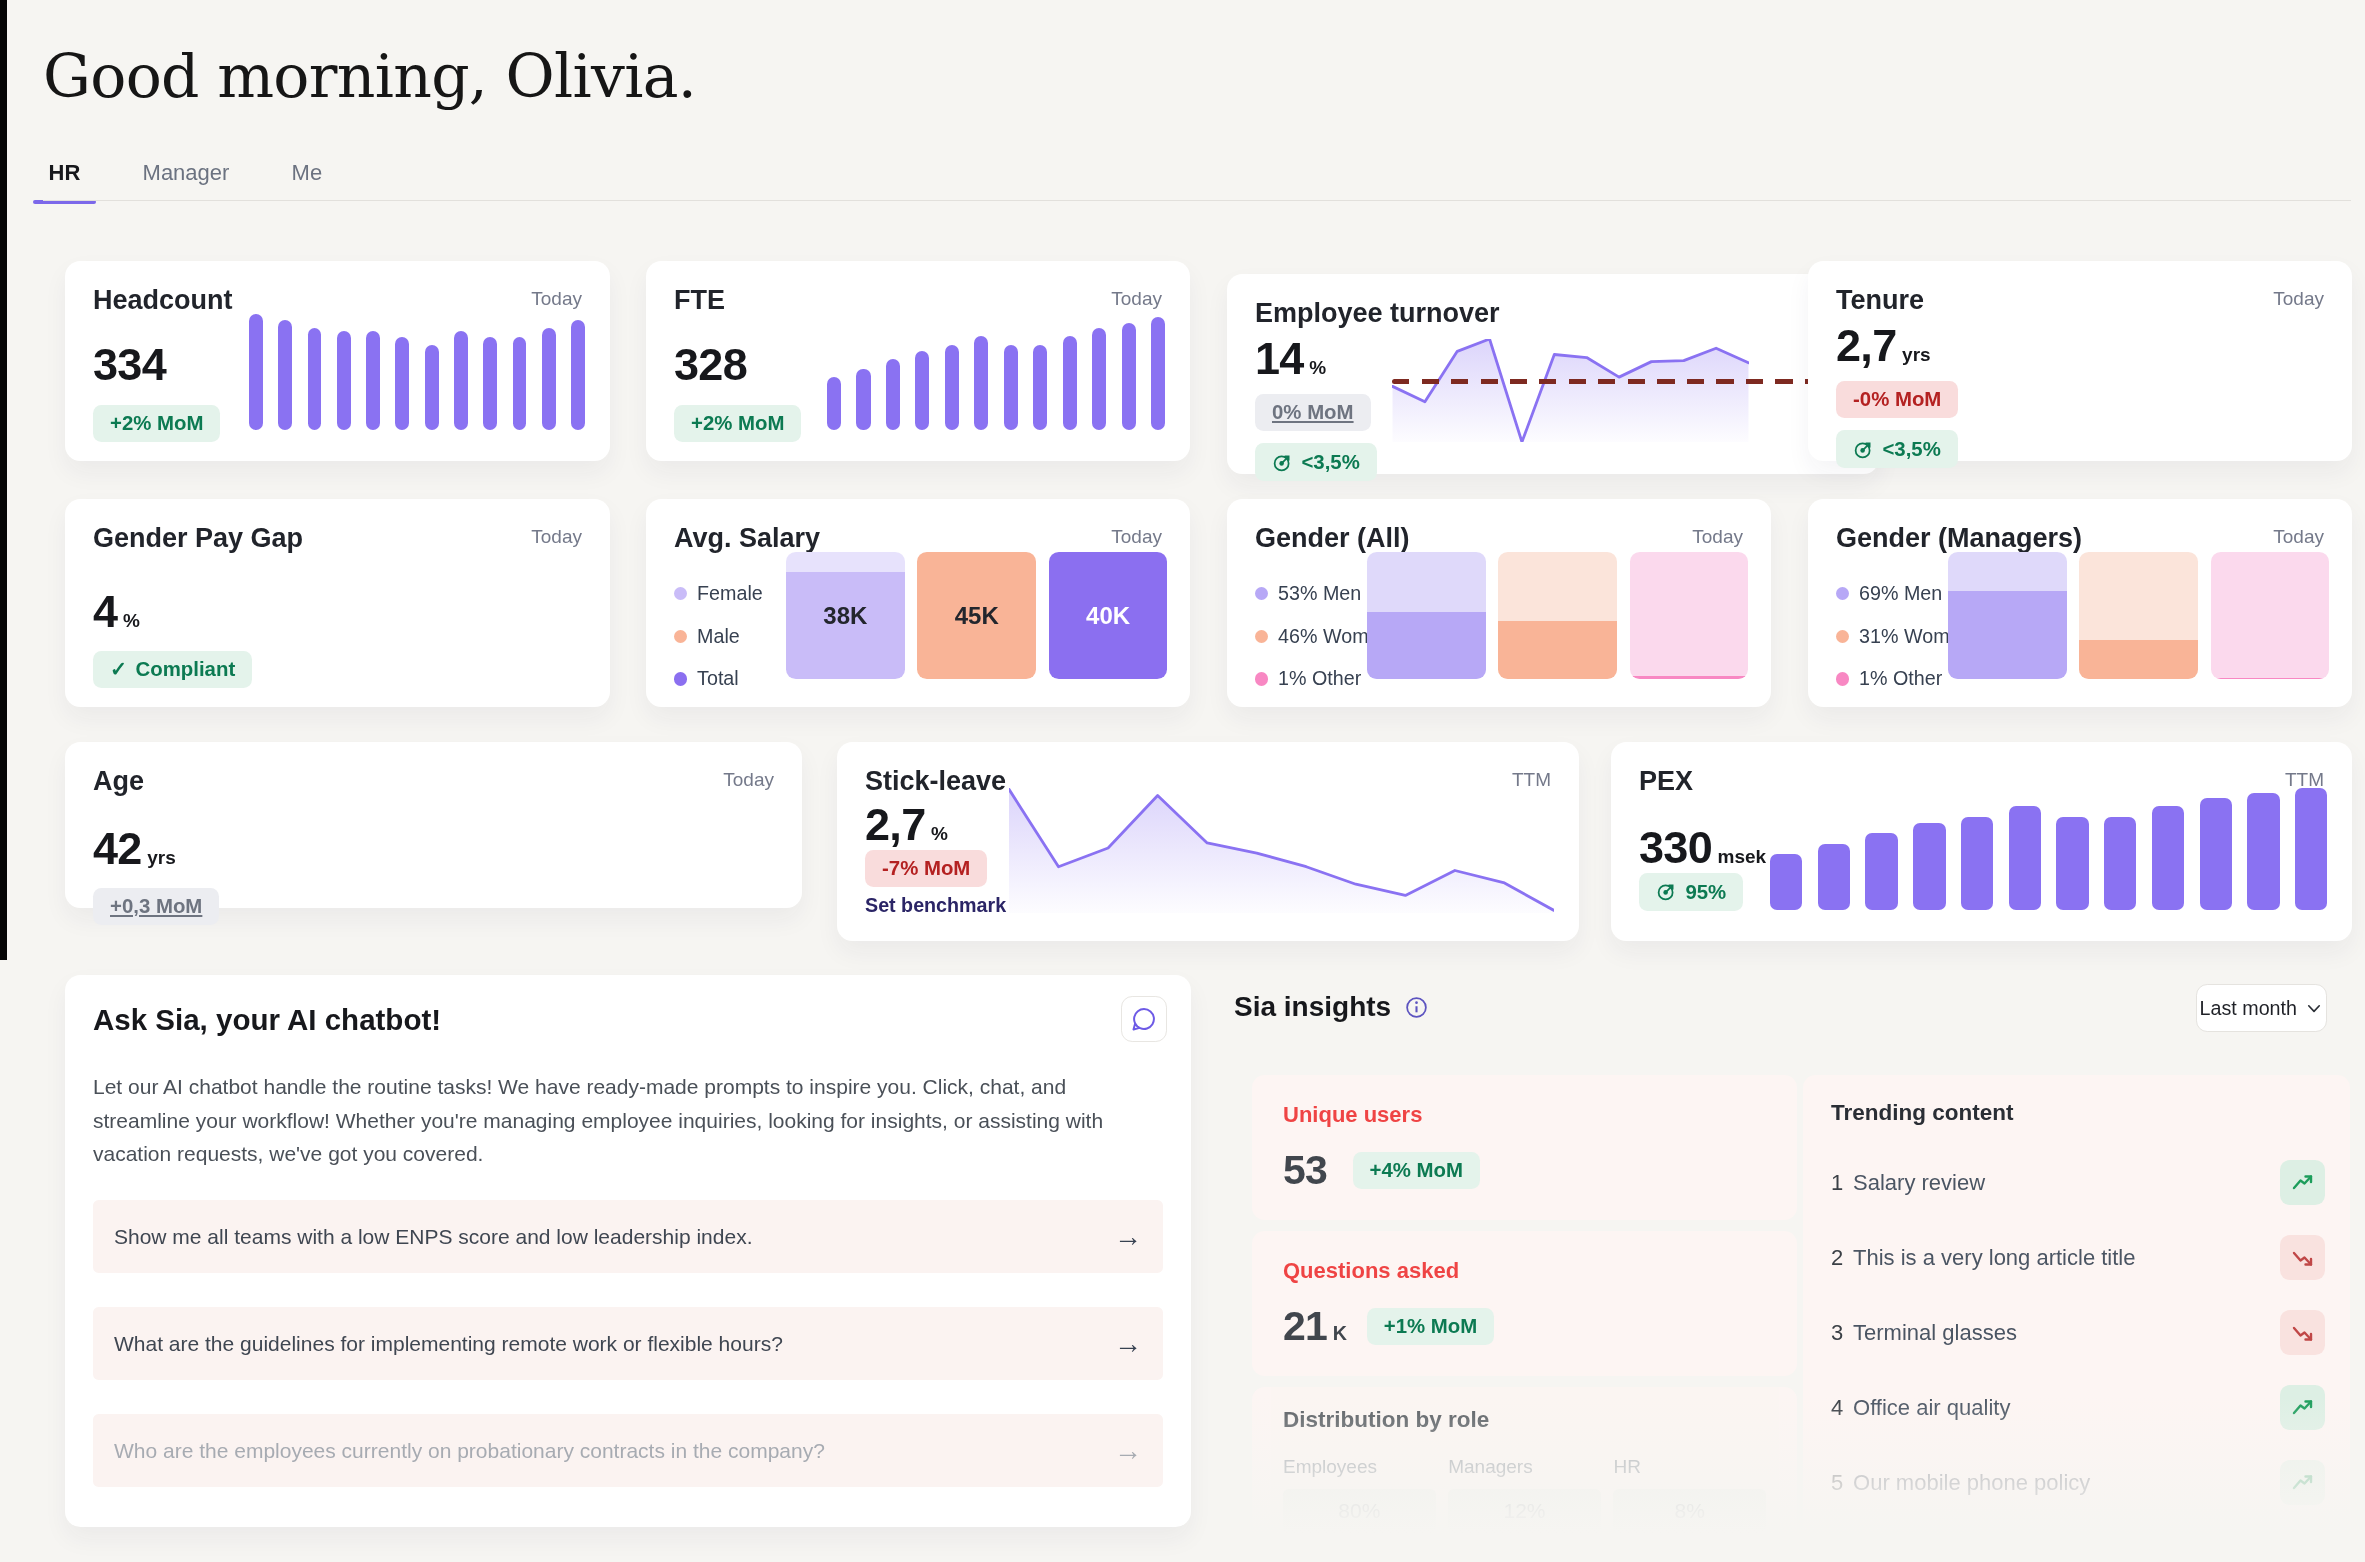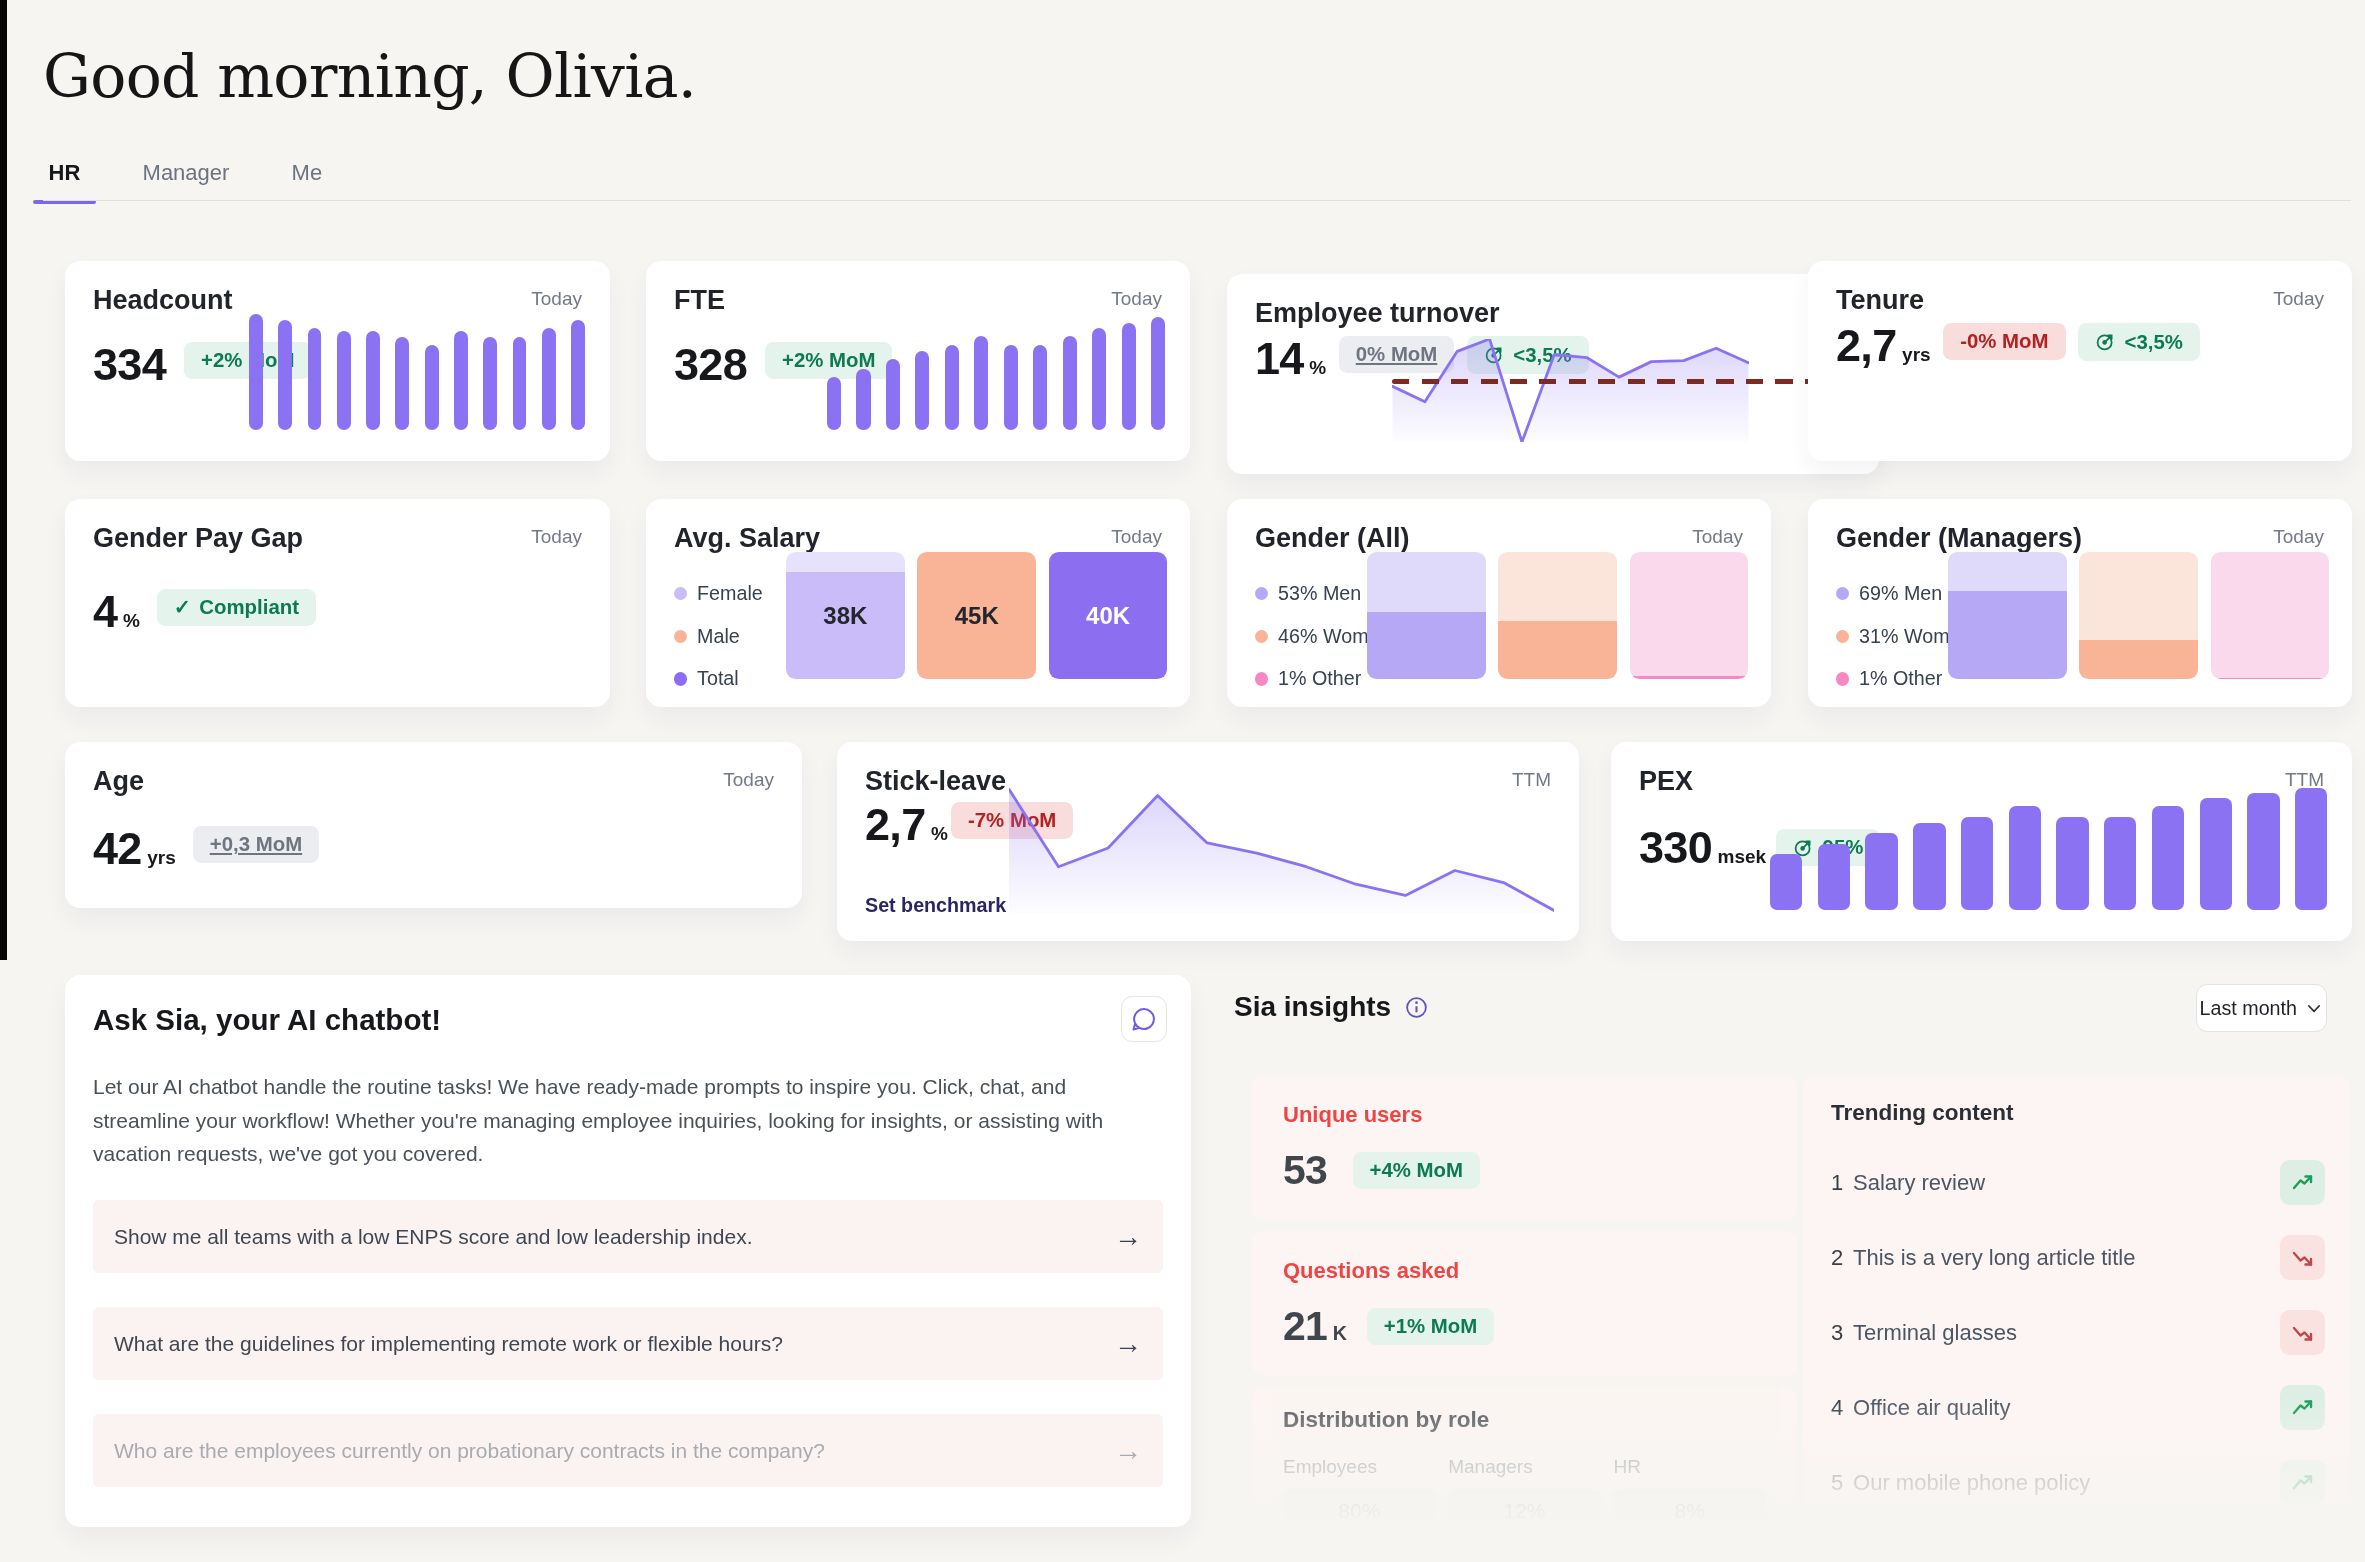--- a/index.html
+++ b/index.html
@@ -16,21 +16,21 @@
   .tab.active { color:#17181c; font-weight:600; }
   .tab.active::after { content:""; position:absolute; left:-9.8px; right:-9.8px; bottom:0; height:4.2px;
                        background:#7c68ea; border-radius:2.1px; }
   .tabline { position:absolute; left:43px; right:15.4px; top:200px; height:1.4px; background:#e2e0dc; }
 
   .card { position:absolute; background:#ffffff; border-radius:15.4px;
           box-shadow:0 11.2px 24px rgba(40,34,70,0.05); }
   .ctitle { position:absolute; left:28px; top:24px; font-size:27px; font-weight:600; color:#21242b; }
   .period { position:absolute; right:28px; top:27px; font-size:19px; color:#74798a; font-weight:500; }
 
-  .kpi { position:absolute; left:28px; display:flex; flex-direction:row; align-items:flex-start; gap:18px; }
+  .kpi { position:absolute; left:28px; display:flex; flex-direction:column; align-items:flex-start; gap:18px; }
   .bigval { font-size:45px; font-weight:700; color:#17181c; letter-spacing:-0.7px; line-height:1; }
   .unit { font-size:19px; margin-left:5.6px; letter-spacing:0; }
   .badge { display:inline-flex; align-items:center; gap:8.4px; font-size:20.4px; font-weight:600;
            border-radius:8.4px; padding:8.4px 17px; line-height:1; }
   .badge.green { background:#e4f3eb; color:#0c7a52; }
   .badge.gray  { background:#ecedf1; color:#6e7480;text-decoration:underline; }
   .badge.red   { background:#f9dcdc; color:#b42121; }
   .badge svg { flex:0 0 auto; }
 
   .bars { position:absolute; display:flex; align-items:flex-end; gap:15.4px; }
@@ -325,21 +325,21 @@
           </defs>
           <polygon points="0.0,1.8 70.6,112.1 141.3,85.4 211.9,10.7 282.5,78.3 353.2,92.6 423.8,112.1 494.5,137.1 565.1,153.1 635.7,117.5 706.4,135.3 777.0,174.4 777,178 0,178" fill="url(#lg2)"></polygon>
           <polyline points="0.0,1.8 70.6,112.1 141.3,85.4 211.9,10.7 282.5,78.3 353.2,92.6 423.8,112.1 494.5,137.1 565.1,153.1 635.7,117.5 706.4,135.3 777.0,174.4" fill="none" stroke="#8a72f2" stroke-width="4" stroke-linejoin="round" stroke-linecap="round"></polyline>
         </svg>
       </div>
   </section>
 
   <section class="card" style="left:1611px;top:742px;width:741px;height:199px;">
     <div class="ctitle">PEX</div>
     <div class="period">TTM</div>
-    <div class="kpi" style="top:83px;gap:10px;align-items:center;">
+    <div class="kpi" style="top:83px;gap:3px;">
       <div class="bigval"><span>330</span><span class="unit">msek</span></div>
       <span class="badge green">
         <svg viewBox="0 0 24 24" width="21" height="21">
             <circle cx="11" cy="13" r="8" fill="none" stroke="currentColor" stroke-width="2"></circle>
             <circle cx="11" cy="13" r="2.6" fill="currentColor"></circle>
             <path d="M11 13 L19 5 M15 5 h4 v4" fill="none" stroke="currentColor" stroke-width="2" stroke-linecap="round"></path>
           </svg>
         <span>95%</span>
       </span>
     </div>

